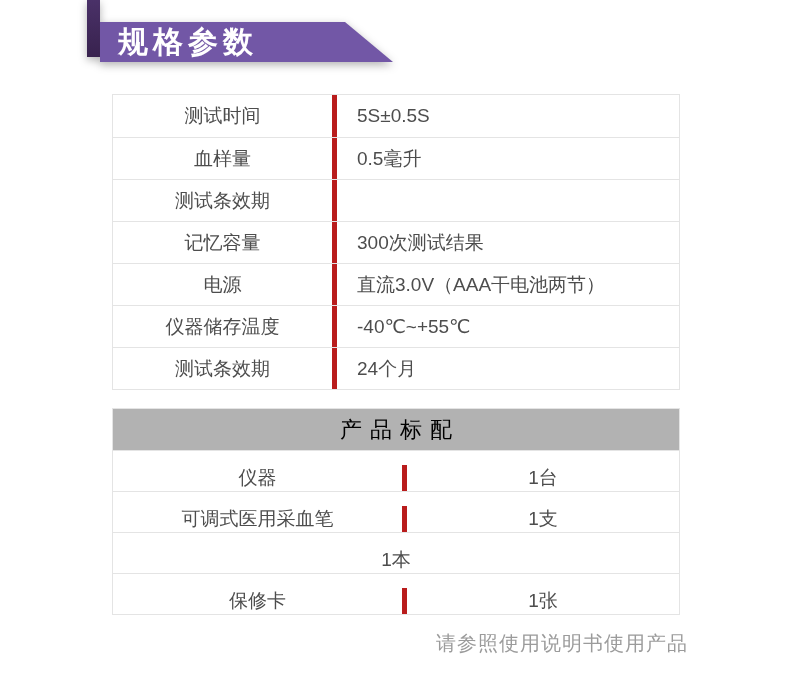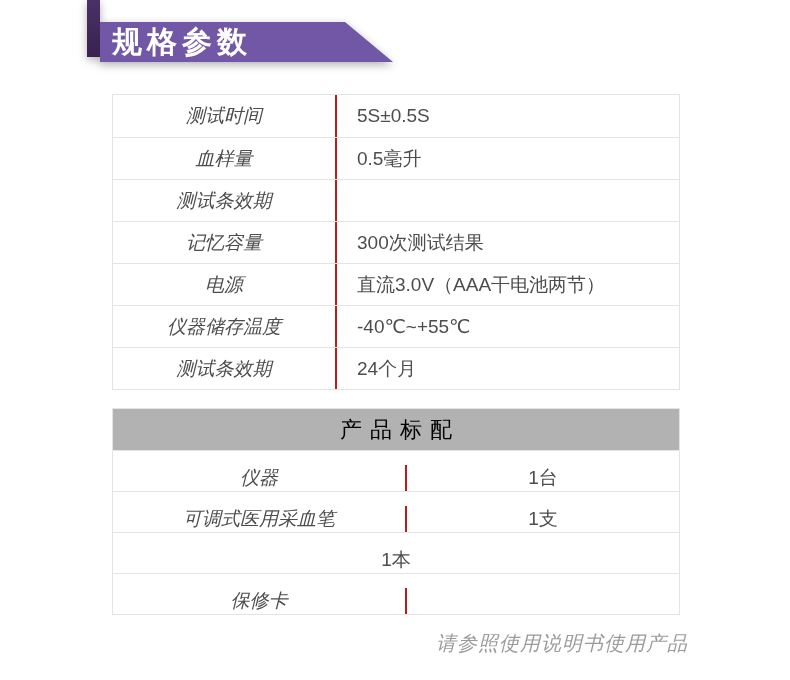--- a/index.html
+++ b/index.html
@@ -35,21 +35,21 @@
   .ribbon-main {
     position: absolute;
     left: 13px;
     top: 22px;
     width: 293px;
     height: 40px;
     background: #7257a6;
     clip-path: polygon(0 0, 245px 0, 293px 40px, 0 40px);
     display: flex;
     align-items: center;
-    padding-left: 12px;
+    padding-left: 18px;
     color: #ffffff;
     font-size: 30px;
     font-weight: bold;
     letter-spacing: 5px;
     white-space: nowrap;
   }
 
   
   .tbl {
     position: absolute;
@@ -68,22 +68,21 @@
     font-size: 19px;
   }
   .row:first-child { border-top: none; }
   .spec-tbl .row { height: 42px; }
   .pkg-tbl  .row { height: 41px; align-items: flex-end; }
 
   .cell-label {
     display: flex;
     align-items: center;
     justify-content: center;
-    border-right: 2px solid #b91c1c;
-    font-style: italic;
+    border-right: 5px solid #b91c1c;
   }
   .spec-tbl .cell-label { width: 224px; }
   .pkg-tbl  .cell-label { width: 294px; }
 
   .cell-value {
     flex: 1;
     display: flex;
     align-items: center;
   }
   .spec-tbl .cell-value { justify-content: flex-start; padding-left: 20px; }
@@ -104,21 +103,20 @@
 
   
   .footer-note {
     position: absolute;
     top: 630px;
     right: 102px;
     font-size: 20px;
     color: #9b9b9b;
     letter-spacing: 1px;
     white-space: nowrap;
-    font-style: italic;
   }
 </style>
 </head>
 <body>
 
 <div class="page">
 
   <div class="ribbon-wrap">
     <div class="ribbon-fold" style="background-color: rgb(68, 41, 94);"></div>
     <div class="ribbon-main" style="background-color: rgb(114, 87, 166);">规格参数</div>
@@ -162,18 +160,19 @@
     </div>
     <div class="row">
       <div class="cell-label">可调式医用采血笔</div>
       <div class="cell-value">1支</div>
     </div>
     <div class="row">
       <div class="cell-value">1本</div>
     </div>
     <div class="row">
       <div class="cell-label">保修卡</div>
+      <div class="cell-value">1张</div>
     </div>
   </div>
 
   <div class="footer-note">请参照使用说明书使用产品</div>
 
 </div>
 
 </body></html>

